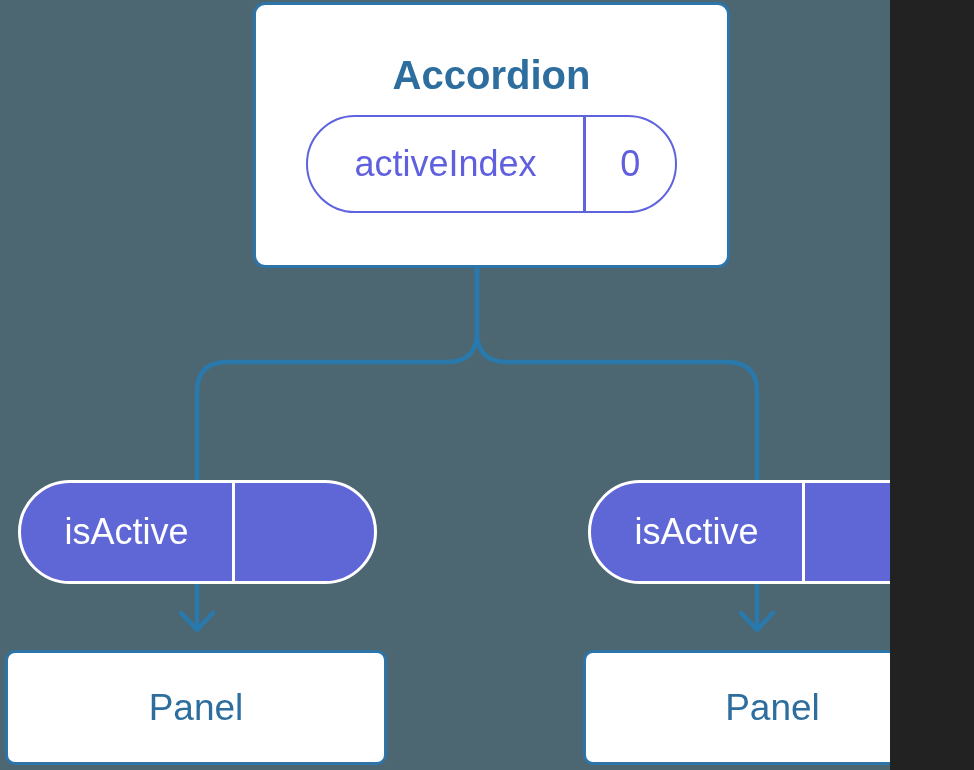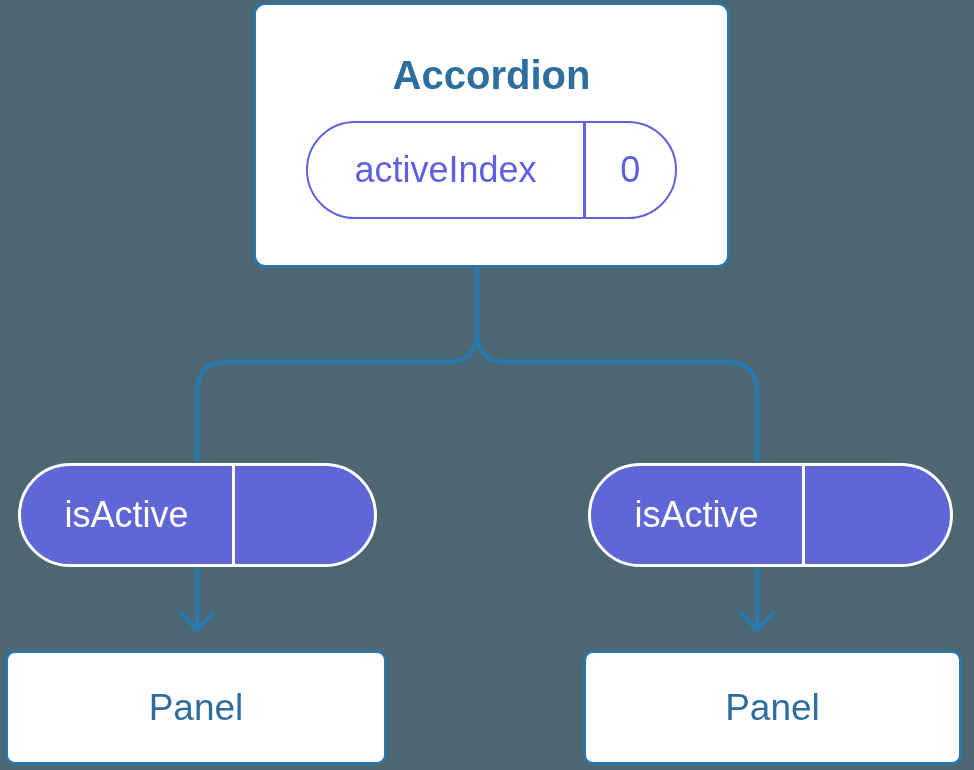--- a/index.html
+++ b/index.html
@@ -2,21 +2,21 @@
 <html style="--background: #4c6771; --node-border: #2d74a8; --node-bg: #ffffff; --node-text: #2d6e9e; --connector: #2a79ad; --pill-bg: #5f66d6; --pill-border: #5f63dd; --pill-text: #5f5fe0; --pill-contrast-text: #ffffff;"><head>
 <meta charset="utf-8">
 <style>
   html, body { margin: 0; padding: 0; }
   body {
     font-family: "Liberation Sans", "DejaVu Sans", sans-serif;
     background: #222;
   }
   .canvas {
     position: relative;
-    width: 974px;
+    width: 890px;
     height: 770px;
     background: var(--background, #4c6771);
     overflow: hidden;
   }
 
   
   .connectors {
     position: absolute;
     left: 0; top: 0;
     width: 974px; height: 770px;
@@ -45,21 +45,21 @@
   .node-title {
     color: var(--node-text, #2d6e9e);
     text-align: center;
     font-weight: 600;
     font-size: 40px;
     line-height: 48px;
   }
   .root-node .node-title { margin-top: 46px; }
 
   .state-pill {
-    margin: 22px auto 0;
+    margin: 16px auto 0;
     width: 371px; height: 98px;
     border: 2.5px solid var(--pill-border, #5f63dd);
     border-radius: 49px;
     box-sizing: border-box;
     display: flex;
     align-items: stretch;
     overflow: hidden;
     background: var(--node-bg, #fff);
     text-align: center;
   }
@@ -73,21 +73,21 @@
   }
   .state-pill .cell.label { width: 275px; }
   .state-pill .cell.value { flex: 1; }
   .state-pill .divider {
     width: 2.5px;
     background: var(--pill-border, #5f63dd);
   }
 
   .prop-pill {
     position: absolute;
-    top: 463px;
+    top: 480px;
     height: 104px;
     background: var(--pill-bg, #5f66d6);
     border: 3px solid var(--pill-contrast-text, #fff);
     border-radius: 52px;
     box-sizing: border-box;
     display: flex;
     align-items: stretch;
     overflow: hidden;
     z-index: 3;
     text-align: center;

